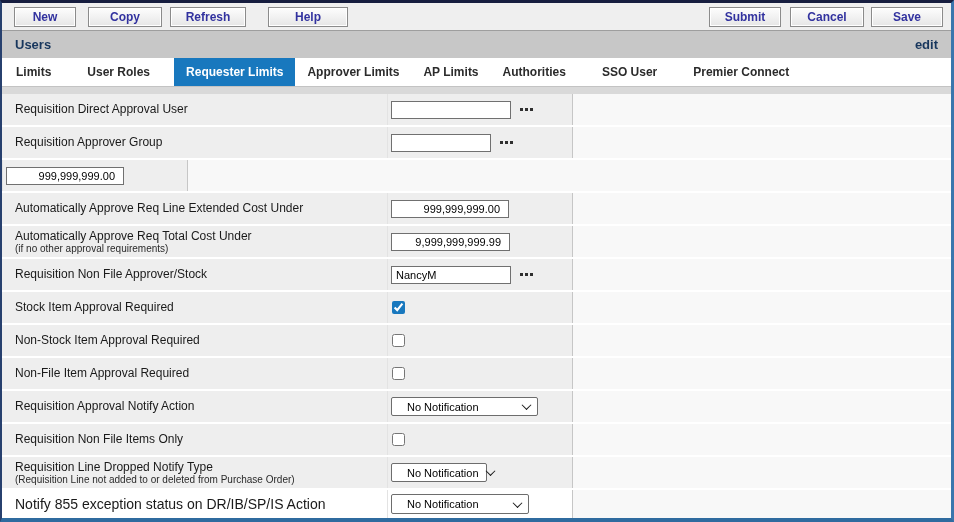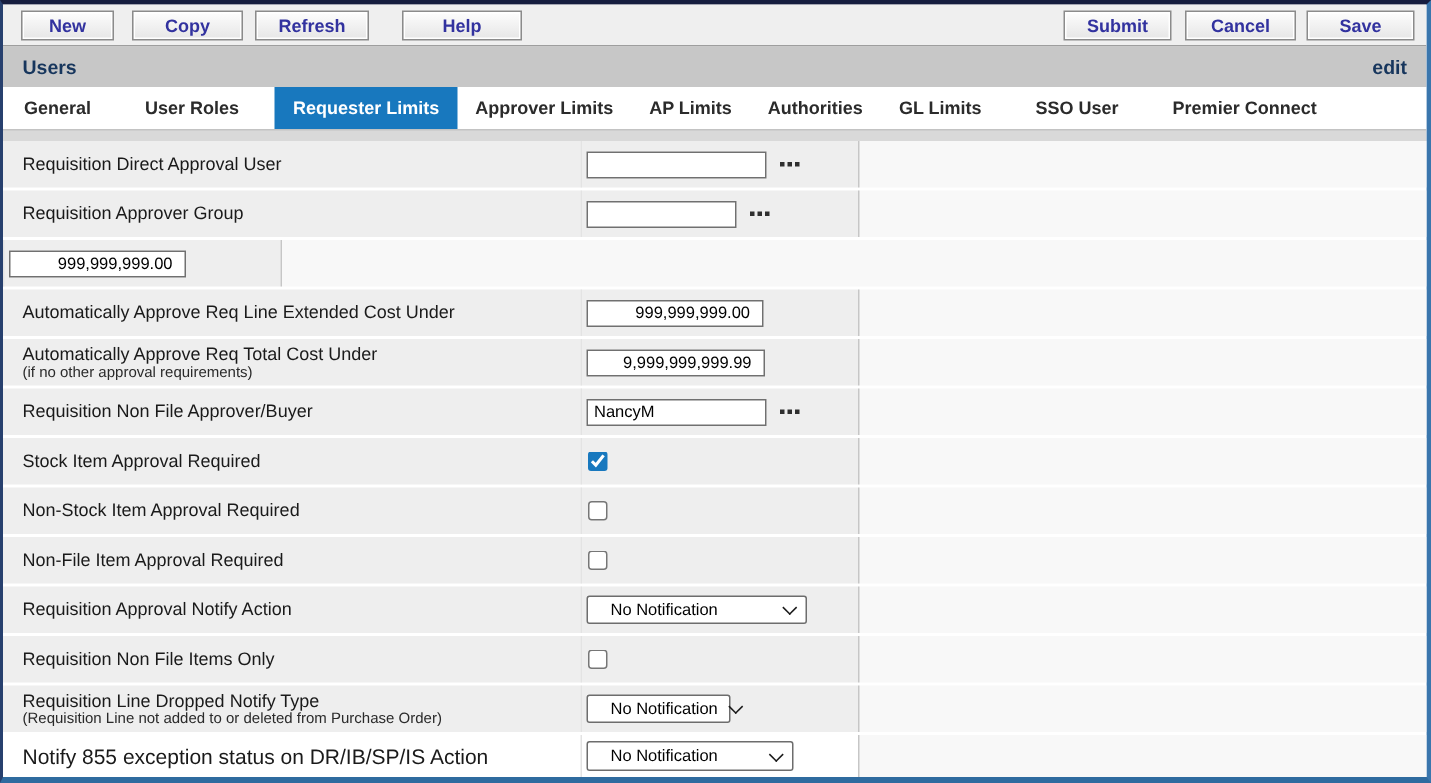--- a/index.html
+++ b/index.html
@@ -132,27 +132,26 @@
     <button class="btn cancel">Cancel</button>
     <button class="btn save">Save</button>
   </div>
 
   <div class="titlebar">
     <span class="title">Users</span>
     <span class="edit">edit</span>
   </div>
 
   <div class="tabbar">
-    <div class="tab">General</div>
+    <div class="tab">Limits</div>
     <div class="tab gap">User Roles</div>
     <div class="tab active gap">Requester Limits</div>
     <div class="tab">Approver Limits</div>
     <div class="tab">AP Limits</div>
     <div class="tab">Authorities</div>
-    <div class="tab">GL Limits</div>
     <div class="tab gap">SSO User</div>
     <div class="tab gap">Premier Connect</div>
   </div>
 
   <div class="band"></div>
 
   <div class="form">
 
     <div class="row">
       <div class="cell label-cell">
@@ -207,21 +206,21 @@
         <span class="sub">(if no other approval requirements)</span>
       </div>
       <div class="cell field-cell">
         <input class="txt num numL" type="text" value="9,999,999,999.99" style="">
       </div>
       <div class="cell spacer-cell"></div>
     </div>
 
     <div class="row">
       <div class="cell label-cell">
-          <span class="lbl">Requisition Non File Approver/Buyer</span>
+          <span class="lbl">Requisition Non File Approver/Stock</span>
         </div>
       <div class="cell field-cell">
         <input class="txt w120" type="text" value="NancyM" style="">
         <button class="lookup">
             <i></i>
             <i></i>
             <i></i>
           </button>
       </div>
       <div class="cell spacer-cell"></div>

